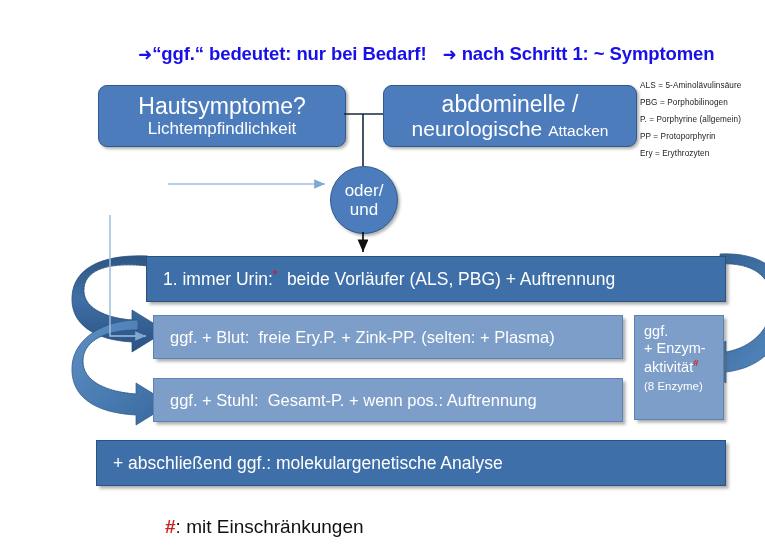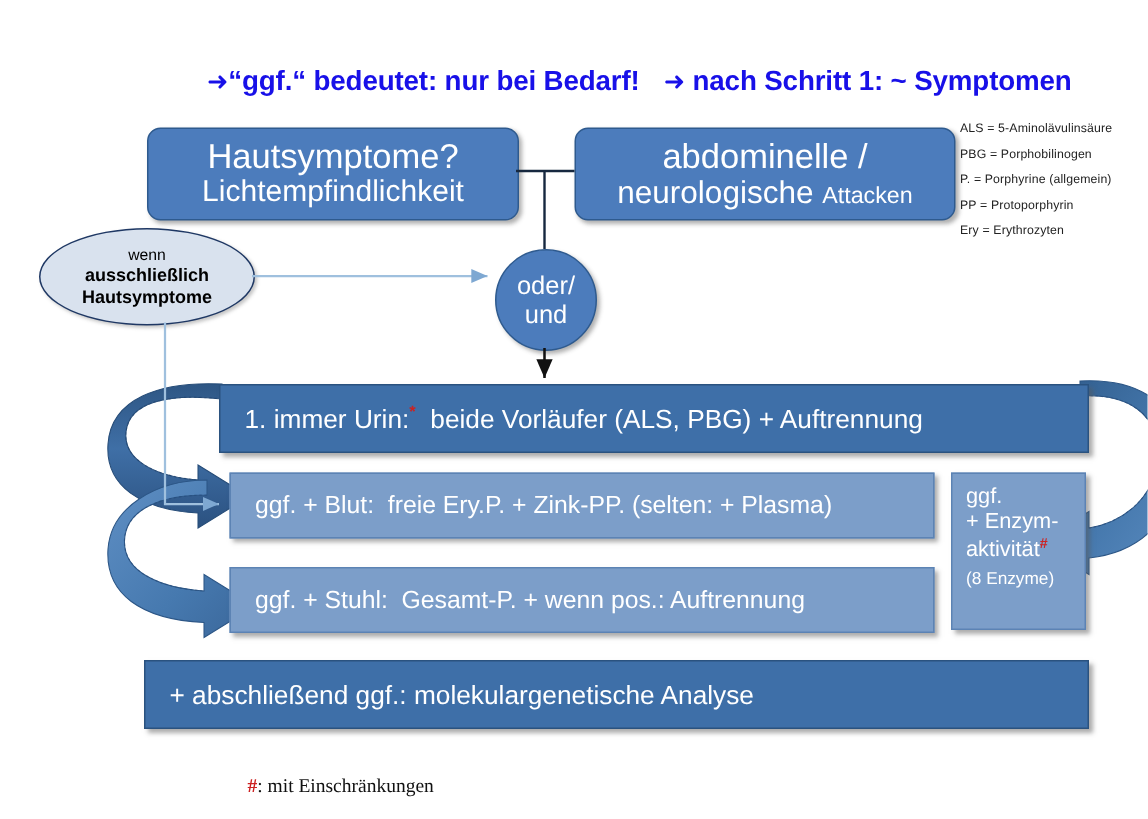--- a/index.html
+++ b/index.html
@@ -47,21 +47,21 @@
     border-radius:9px;
     box-shadow:2px 2px 3px rgba(80,80,80,0.45);
     color:#fff;
     text-align:center;
     z-index:30;
     display:flex;flex-direction:column;align-items:center;justify-content:center;
   }
   #box-haut{left:78px;top:85px;width:246px;height:60px;}
   #box-abd{left:363px;top:85px;width:252px;height:60px;}
   .topbox .l1{font-size:23px;line-height:1.08;font-weight:400;}
-  .topbox .l2{font-size:20px;line-height:1.15;font-weight:400;}
+  .topbox .l2{font-size:17px;line-height:1.15;font-weight:400;}
   .topbox .l2b{font-size:21px;line-height:1.1;font-weight:400;}
   .topbox .small-inline{font-size:15.5px;}
 
   
   #oval{
     position:absolute;left:6px;top:152px;width:142px;height:63px;
     background:#D9E2EE;
     border:1.4px solid #1F3864;
     border-radius:50%;
     box-shadow:1.5px 1.5px 2.5px rgba(110,110,110,0.4);
@@ -123,21 +123,21 @@
     background:#7C9EC9;border:1px solid #5C83B4;
     box-shadow:2.5px 2.5px 3px rgba(90,90,90,0.5);
     z-index:30;color:#fff;
     padding:7px 0 0 9px;box-sizing:border-box;
   }
   #box-enzym .e{font-size:14.5px;line-height:1.17;white-space:nowrap;}
   #box-enzym .e-small{font-size:11.5px;line-height:1.3;margin-top:3px;white-space:nowrap;}
 
   
   .footnote{
-    position:absolute;font-size:13px;color:#111;white-space:nowrap;z-index:30;font-family:Liberation Serif, serif;
+    position:absolute;font-size:19px;color:#111;white-space:nowrap;z-index:30;
   }
   #fn-hash{left:145px;top:516px;}
   #fn-star{left:368px;top:516px;}
   .fn-mark{color:#CC2222;font-weight:bold;}
 </style>
 </head>
 <body>
 
 <div id="stage">
 
@@ -228,25 +228,20 @@
     <div class="l1">Hautsymptome?</div>
     <div class="l2">Lichtempfindlichkeit</div>
   </div>
 
   <div class="topbox" id="box-abd">
     <div class="l1">abdominelle /</div>
     <div class="l2b"><span>neurologische</span>
       <span class="small-inline">Attacken</span></div>
   </div>
 
-  <div id="oval">
-    <div class="o1">wenn</div>
-    <div class="o2">ausschließlich</div>
-    <div class="o3">Hautsymptome</div>
-  </div>
 
   <div id="circle-oderund">
     <div>oder/</div>
     <div>und</div>
   </div>
 
   <div class="bar" id="bar-urin">
     <div class="txt"><span class="u">1. immer Urin:</span><span class="sup-red">*</span>&nbsp;&nbsp;<span>beide Vorläufer (ALS, PBG) + Auftrennung</span></div>
   </div>
 

